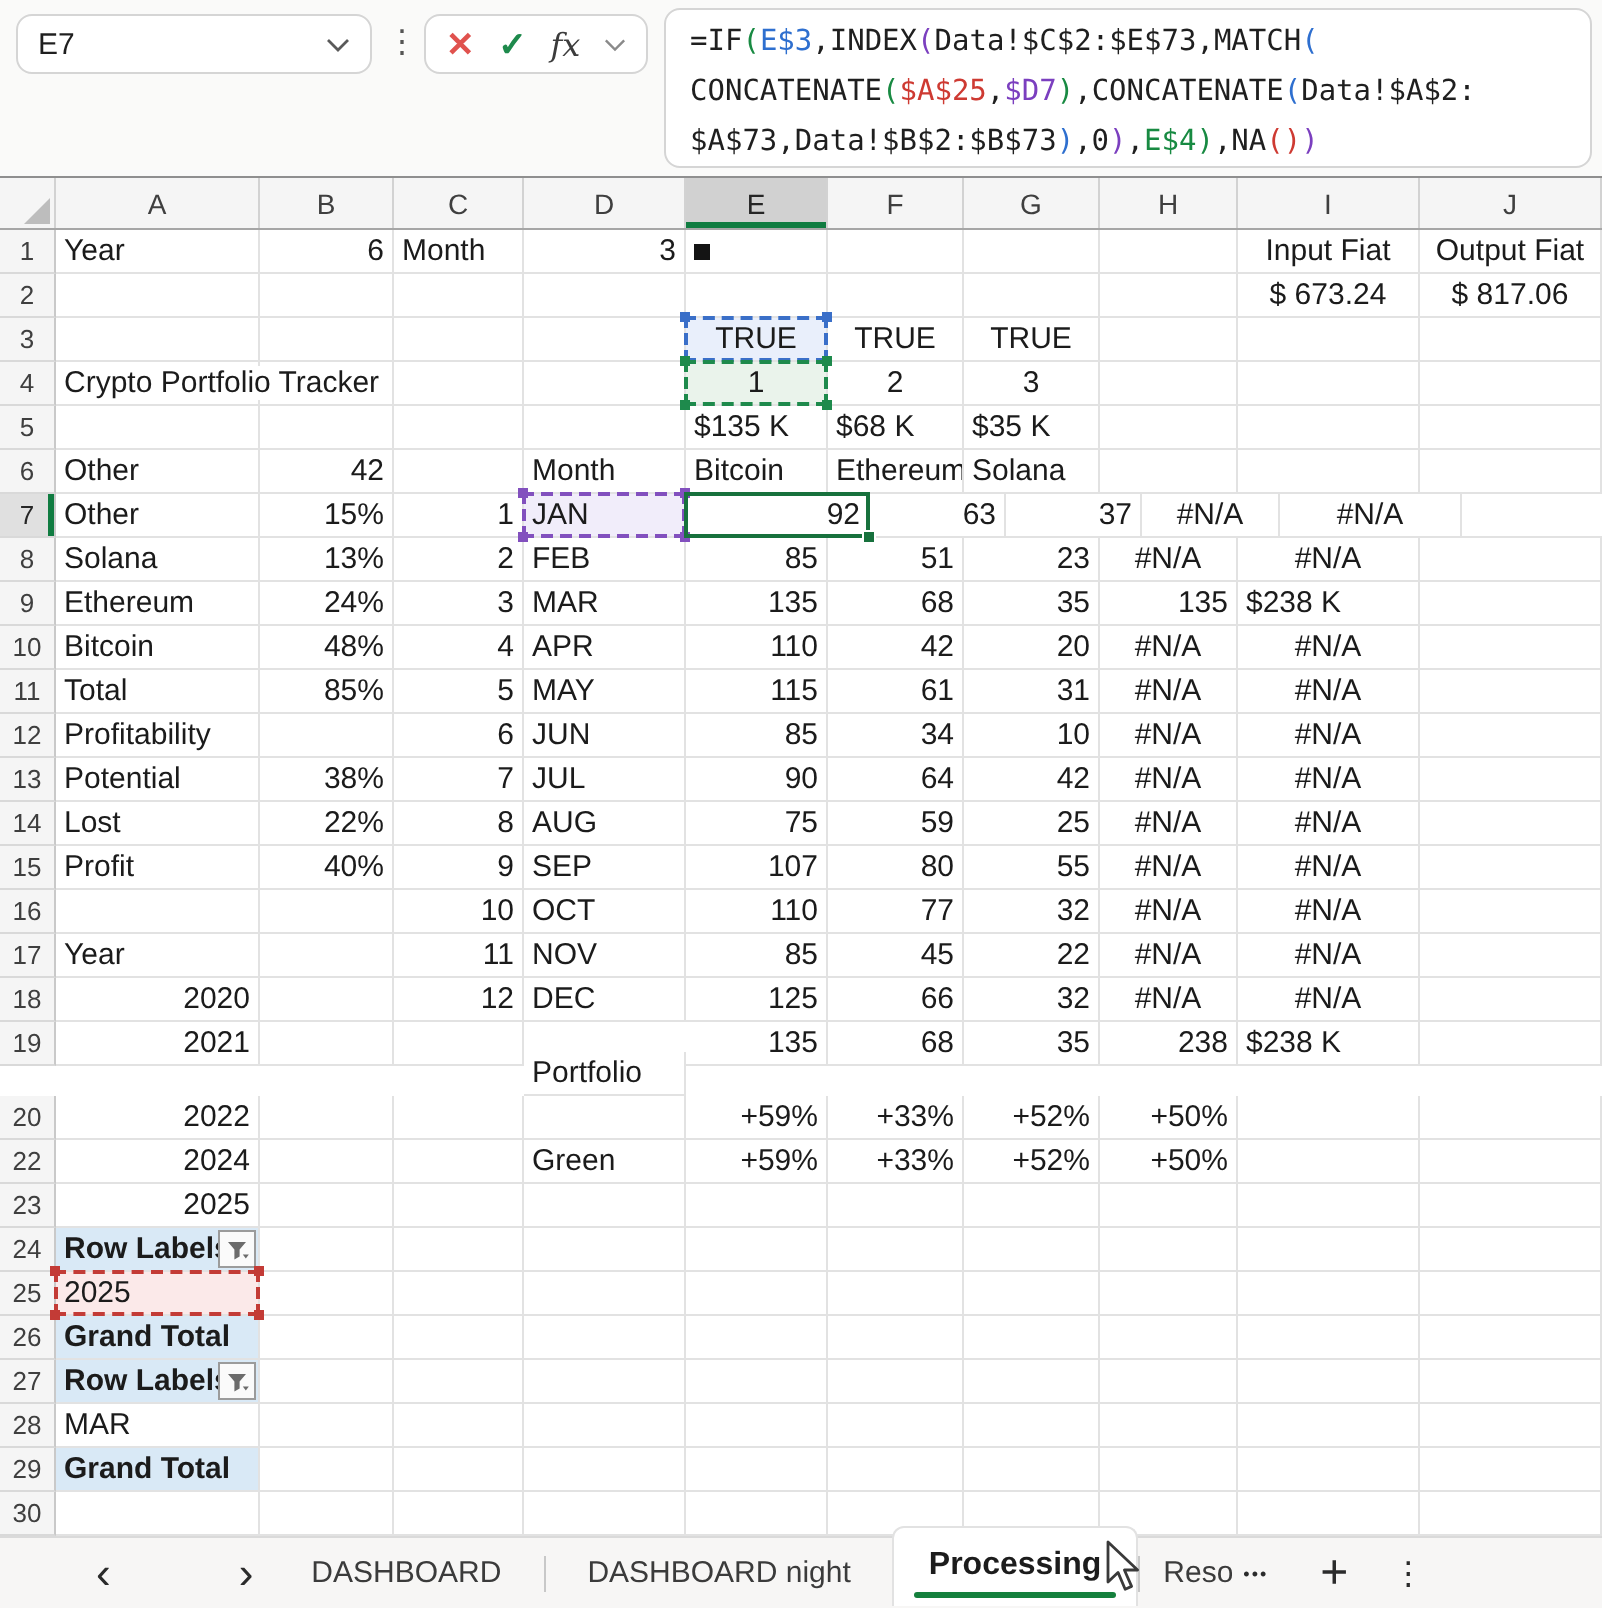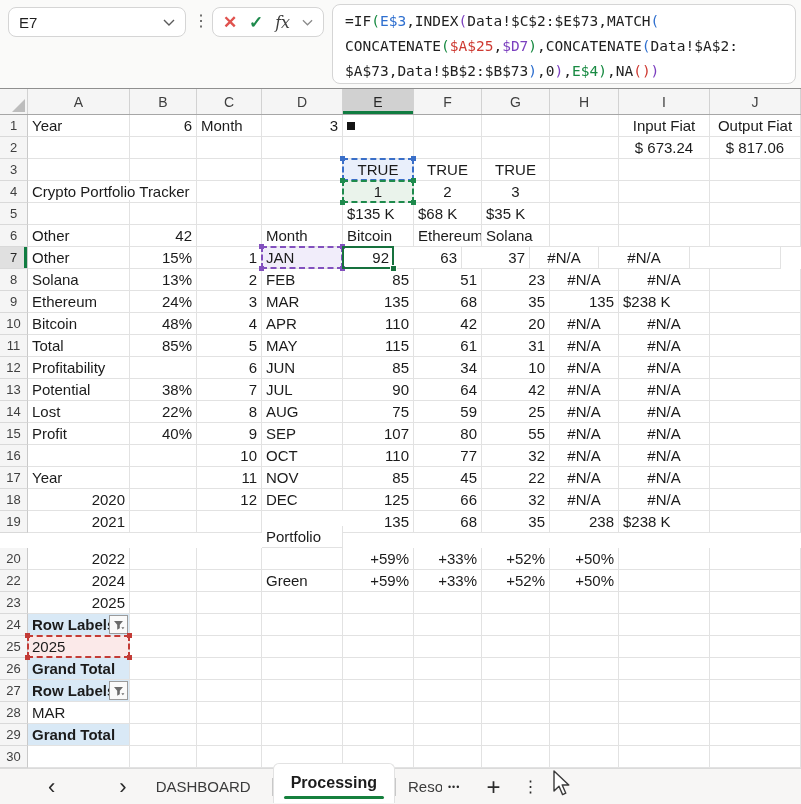--- a/index.html
+++ b/index.html
@@ -283,21 +283,21 @@
           <span>1</span>
         </div>
         <div class="cell ref-purple" style="width: 81px;">
           <span>JAN</span>
           <div class="refov cp"></div>
           <span class="hd cp tl"></span>
           <span class="hd cp tr"></span>
           <span class="hd cp bl"></span>
           <span class="hd cp br"></span>
         </div>
-        <div class="cell al-r selcell" style="width: 51px;">
+        <div class="cell al-r selcell" style="width: 92px;">
           <span>92</span>
           <div class="selov"></div>
           <span class="fillhandle"></span>
         </div>
         <div class="cell al-r" style="width: 68px;">
           <span>63</span>
         </div>
         <div class="cell al-r" style="width: 68px;">
           <span>37</span>
         </div>
@@ -851,20 +851,21 @@
         <div class="cell" style="width: 91px;"></div>
       </div>
     </div>
 
   <div class="tabbar">
     <span class="navarrow prev">‹</span>
     <span class="navarrow next">›</span>
     <span id="tabsHost" style="display:flex;align-items:center;margin-left:8px;">
         <div class="sheettab">DASHBOARD</div>
         <span class="tabsep"></span>
+        <div class="sheettab">DASHBOARD night</div>
         <div class="sheettab activetab">Processing</div>
         <span class="tabsep"></span>
         <div class="sheettab tab-resou">Resou</div>
       </span>
     <span class="moredots">•••</span>
     <span class="addsheet">+</span>
     <span class="tabmenu">⋮</span>
   </div>
 
   <div class="cursor">

